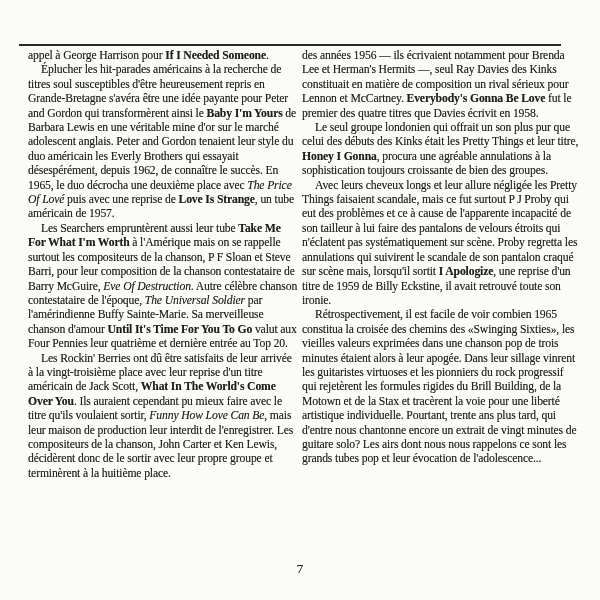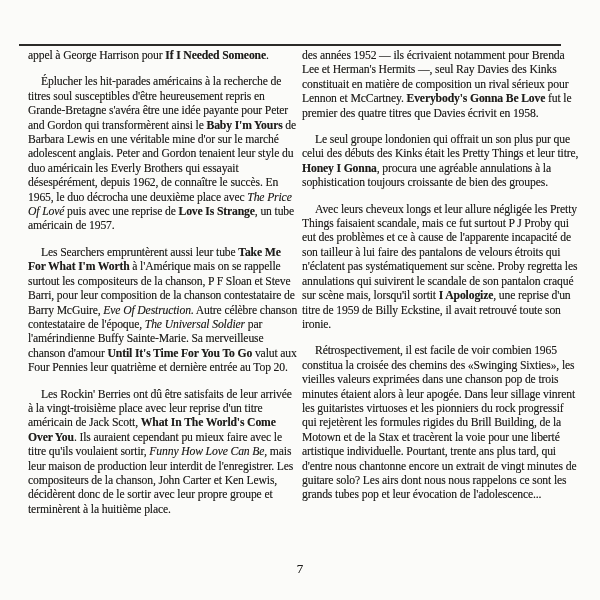--- a/index.html
+++ b/index.html
@@ -38,21 +38,20 @@
     text-align: left;
     text-shadow: 0 0 0.4px rgba(40, 38, 35, 0.45);
   }
   .column.left  { width: 271px; }
   .column.right { width: 277px; }
   .para {
     margin: 0;
   }
   .para.indent {
     text-indent: 13px;
-    margin-top: 12px;
   }
   .run-b { font-weight: bold; }
   .run-i { font-style: italic; }
   .page-number {
     position: absolute;
     left: 0;
     right: 0;
     top: 561px;
     text-align: center;
     font-size: 13px;
@@ -67,20 +66,20 @@
 <div class="page" style="--paper: #fbfbf9; --ink: #1e1d1b; --rule: #2b2a28;">
   <div class="top-rule"></div>
   <div class="columns">
     <div class="column left" id="col-left">
         <p class="para"><span class="run-n">appel à George Harrison pour </span><span class="run-b">If I Needed Someone</span><span class="run-n">.</span></p>
         <p class="para indent"><span class="run-n">Éplucher les hit-parades américains à la recherche de titres soul susceptibles d'être heureusement repris en Grande-Bretagne s'avéra être une idée payante pour Peter and Gordon qui transformèrent ainsi le </span><span class="run-b">Baby I'm Yours</span><span class="run-n"> de Barbara Lewis en une véritable mine d'or sur le marché adolescent anglais. Peter and Gordon tenaient leur style du duo américain les Everly Brothers qui essayait désespérément, depuis 1962, de connaître le succès. En 1965, le duo décrocha une deuxième place avec </span><span class="run-i">The Price Of Lové</span><span class="run-n"> puis avec une reprise de </span><span class="run-b">Love Is Strange</span><span class="run-n">, un tube américain de 1957.</span></p>
         <p class="para indent"><span class="run-n">Les Searchers empruntèrent aussi leur tube </span><span class="run-b">Take Me For What I'm Worth</span><span class="run-n"> à l'Amérique mais on se rappelle surtout les compositeurs de la chanson, P F Sloan et Steve Barri, pour leur composition de la chanson contestataire de Barry McGuire, </span><span class="run-i">Eve Of Destruction</span><span class="run-n">. Autre célèbre chanson contestataire de l'époque, </span><span class="run-i">The Universal Soldier</span><span class="run-n"> par l'amérindienne Buffy Sainte-Marie. Sa merveilleuse chanson d'amour </span><span class="run-b">Until It's Time For You To Go</span><span class="run-n"> valut aux Four Pennies leur quatrième et dernière entrée au Top 20.</span></p>
         <p class="para indent"><span class="run-n">Les Rockin' Berries ont dû être satisfaits de leur arrivée à la vingt-troisième place avec leur reprise d'un titre américain de Jack Scott, </span><span class="run-b">What In The World's Come Over You</span><span class="run-n">. Ils auraient cependant pu mieux faire avec le titre qu'ils voulaient sortir, </span><span class="run-i">Funny How Love Can Be</span><span class="run-n">, mais leur maison de production leur interdit de l'enregistrer. Les compositeurs de la chanson, John Carter et Ken Lewis, décidèrent donc de le sortir avec leur propre groupe et terminèrent à la huitième place.</span></p>
       </div>
     <div class="column right" id="col-right">
-        <p class="para"><span class="run-n">des années 1952 — ils écrivaient notamment pour Brenda Lee et Herman's Hermits —, seul Ray Davies des Kinks constituait en matière de composition un rival sérieux pour Lennon et McCartney. </span><span class="run-b">Everybody's Gonna Be Love</span><span class="run-n"> fut le premier des quatre titres que Davies écrivit en 1958.</span></p>
+        <p class="para"><span class="run-n">des années 1956 — ils écrivaient notamment pour Brenda Lee et Herman's Hermits —, seul Ray Davies des Kinks constituait en matière de composition un rival sérieux pour Lennon et McCartney. </span><span class="run-b">Everybody's Gonna Be Love</span><span class="run-n"> fut le premier des quatre titres que Davies écrivit en 1958.</span></p>
         <p class="para indent"><span class="run-n">Le seul groupe londonien qui offrait un son plus pur que celui des débuts des Kinks était les Pretty Things et leur titre, </span><span class="run-b">Honey I Gonna</span><span class="run-n">, procura une agréable annulations à la sophistication toujours croissante de bien des groupes.</span></p>
         <p class="para indent"><span class="run-n">Avec leurs cheveux longs et leur allure négligée les Pretty Things faisaient scandale, mais ce fut surtout P J Proby qui eut des problèmes et ce à cause de l'apparente incapacité de son tailleur à lui faire des pantalons de velours étroits qui n'éclatent pas systématiquement sur scène. Proby regretta les annulations qui suivirent le scandale de son pantalon craqué sur scène mais, lorsqu'il sortit </span><span class="run-b">I Apologize</span><span class="run-n">, une reprise d'un titre de 1959 de Billy Eckstine, il avait retrouvé toute son ironie.</span></p>
         <p class="para indent"><span class="run-n">Rétrospectivement, il est facile de voir combien 1965 constitua la croisée des chemins des «Swinging Sixties», les vieilles valeurs exprimées dans une chanson pop de trois minutes étaient alors à leur apogée. Dans leur sillage vinrent les guitaristes virtuoses et les pionniers du rock progressif qui rejetèrent les formules rigides du Brill Building, de la Motown et de la Stax et tracèrent la voie pour une liberté artistique individuelle. Pourtant, trente ans plus tard, qui d'entre nous chantonne encore un extrait de vingt minutes de guitare solo? Les airs dont nous nous rappelons ce sont les grands tubes pop et leur évocation de l'adolescence...</span></p>
       </div>
   </div>
   <div class="page-number">7</div>
 </div>
 
 </body></html>

